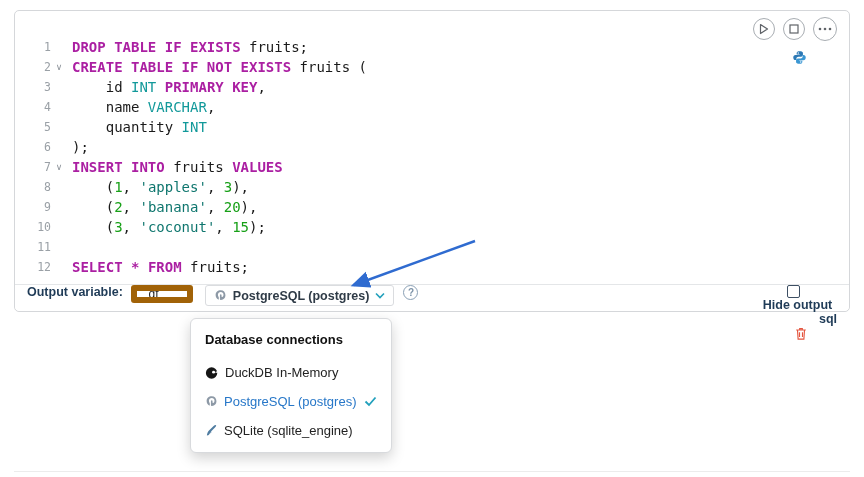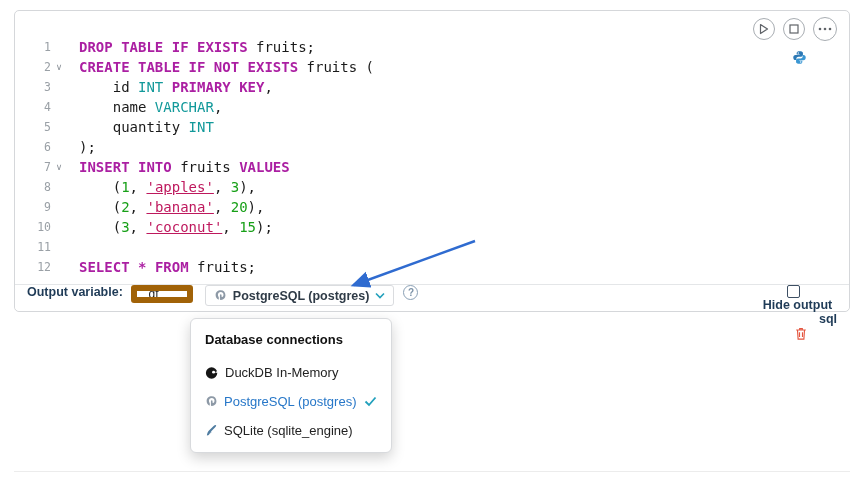--- a/index.html
+++ b/index.html
@@ -14,25 +14,25 @@
     position:absolute; left:14px; top:10px; width:836px; height:302px;
     background:#fff; border:1px solid #d5d7da; border-radius:5px;
   }
   .code-area { position:relative; padding:26px 0 0 8px; }
   .cl { display:flex; height:20px; line-height:20px;
         font-family:"DejaVu Sans Mono", monospace; font-size:14px; }
   .ln { width:28px; text-align:right; color:#9aa0a6; font-size:11.5px;
         flex:none; line-height:20px; }
   .fold { width:16px; text-align:center; color:#8a9097; font-size:9px;
           flex:none; line-height:20px; font-family:"DejaVu Sans", sans-serif; }
-  .src { white-space:pre; margin-left:12px; color:#1a1a1a; }
+  .src { white-space:pre; margin-left:5px; color:#1a1a1a; }
   .tk-kw { color:#AB1FA2; font-weight:bold; }
   .tk-op { color:#AB1FA2; font-weight:bold; }
   .tk-ty { color:#12999a; }
-  .tk-st { color:#be185d;text-decoration:underline; }
+  .tk-st { color:#0f766e; }
   .tk-nu { color:#18a018; }
   .tk-pl { color:#1a1a1a; }
 
   
   .cell-buttons { position:absolute; top:6px; right:12px; display:flex;
                   align-items:center; gap:8px; }
   .cbtn { width:22px; height:22px; border:1px solid #a8adb2; border-radius:50%;
           background:#fff; display:flex; align-items:center; justify-content:center;
           padding:0; cursor:pointer; }
   .cbtn.more { width:24px; height:24px; }

